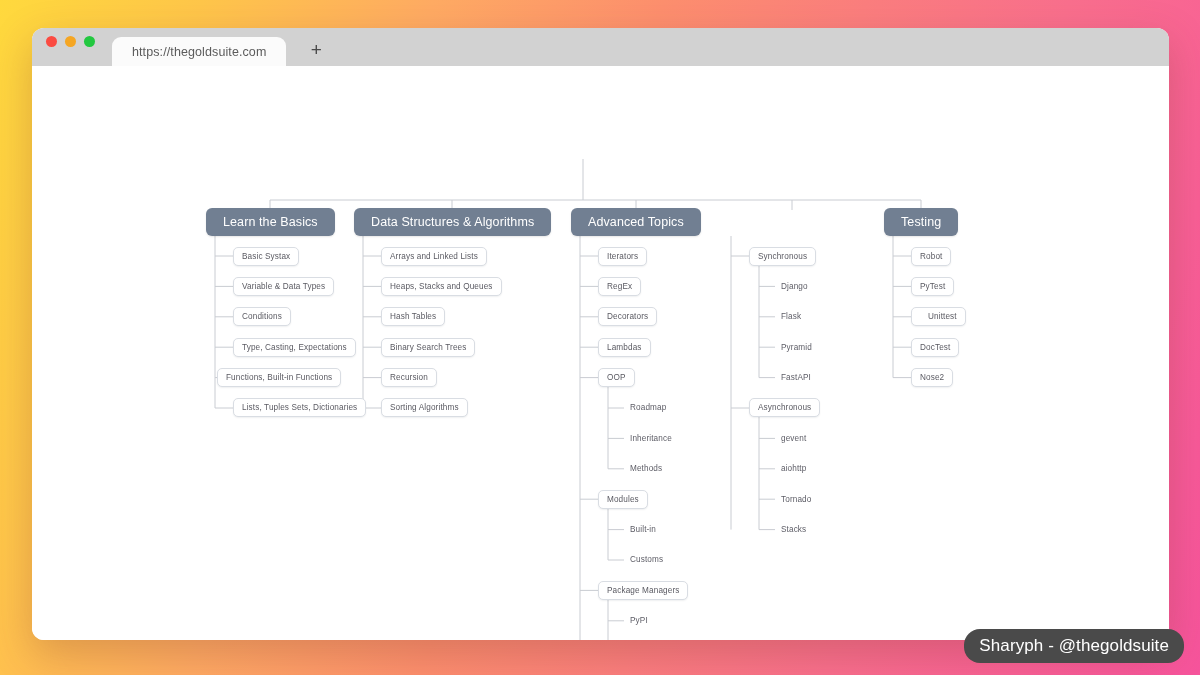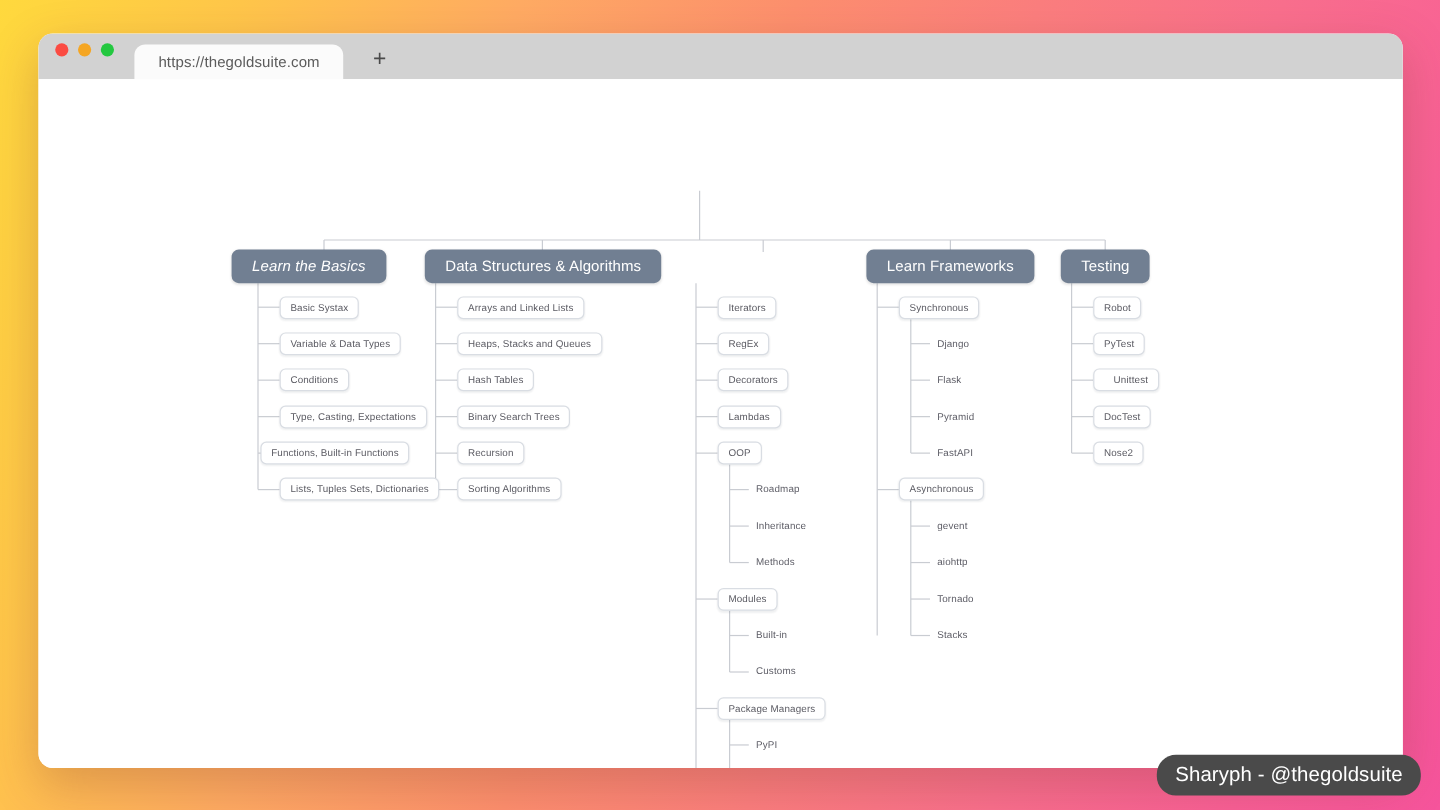--- a/index.html
+++ b/index.html
@@ -236,48 +236,48 @@
           <line x1="699" y1="170" x2="699" y2="463.59999999999985" stroke="#c9ccd2" stroke-width="1"></line>
           <line x1="889" y1="134" x2="889" y2="144" stroke="#c9ccd2" stroke-width="1"></line>
           <line x1="861" y1="190" x2="879" y2="190" stroke="#c9ccd2" stroke-width="1"></line>
           <line x1="861" y1="220.4" x2="879" y2="220.4" stroke="#c9ccd2" stroke-width="1"></line>
           <line x1="861" y1="250.8" x2="879" y2="250.8" stroke="#c9ccd2" stroke-width="1"></line>
           <line x1="861" y1="281.2" x2="879" y2="281.2" stroke="#c9ccd2" stroke-width="1"></line>
           <line x1="861" y1="311.59999999999997" x2="879" y2="311.59999999999997" stroke="#c9ccd2" stroke-width="1"></line>
           <line x1="861" y1="170" x2="861" y2="311.59999999999997" stroke="#c9ccd2" stroke-width="1"></line>
         </svg>
 
-        <div class="node node-branch" style="left: 161px; top: 142px; font-style: italic;">Learn the Basics</div>
+        <div class="node node-branch" style="left: 174px; top: 142px;">Learn the Basics</div>
         <div class="node node-leaf" style="left: 201px; top: 181px;">Basic Systax</div>
         <div class="node node-leaf" style="left: 201px; top: 211px;">Variable &amp; Data Types</div>
         <div class="node node-leaf" style="left: 201px; top: 241px;">Conditions</div>
         <div class="node node-leaf" style="left: 201px; top: 272px;">Type, Casting, Expectations</div>
         <div class="node node-leaf" style="left: 185px; top: 302px;">Functions, Built-in Functions</div>
         <div class="node node-leaf" style="left: 201px; top: 332px;">Lists, Tuples Sets, Dictionaries</div>
         <div class="node node-branch" style="left: 322px; top: 142px;">Data Structures &amp; Algorithms</div>
         <div class="node node-leaf" style="left: 349px; top: 181px;">Arrays and Linked Lists</div>
         <div class="node node-leaf" style="left: 349px; top: 211px;">Heaps, Stacks and Queues</div>
         <div class="node node-leaf" style="left: 349px; top: 241px;">Hash Tables</div>
         <div class="node node-leaf" style="left: 349px; top: 272px;">Binary Search Trees</div>
         <div class="node node-leaf" style="left: 349px; top: 302px;">Recursion</div>
         <div class="node node-leaf" style="left: 349px; top: 332px;">Sorting Algorithms</div>
+        <div class="node node-branch" style="left: 539px; top: 142px;">Advanced Topics</div>
         <div class="node node-leaf" style="left: 566px; top: 181px;">Iterators</div>
         <div class="node node-leaf" style="left: 566px; top: 211px;">RegEx</div>
         <div class="node node-leaf" style="left: 566px; top: 241px;">Decorators</div>
         <div class="node node-leaf" style="left: 566px; top: 272px;">Lambdas</div>
         <div class="node node-leaf" style="left: 566px; top: 302px;">OOP</div>
         <div class="node node-text" style="left: 598px; top: 335px;">Roadmap</div>
         <div class="node node-text" style="left: 598px; top: 366px;">Inheritance</div>
         <div class="node node-text" style="left: 598px; top: 396px;">Methods</div>
         <div class="node node-leaf" style="left: 566px; top: 424px;">Modules</div>
         <div class="node node-text" style="left: 598px; top: 457px;">Built-in</div>
         <div class="node node-text" style="left: 598px; top: 487px;">Customs</div>
         <div class="node node-leaf" style="left: 566px; top: 515px;">Package Managers</div>
         <div class="node node-text" style="left: 598px; top: 548px;">PyPI</div>
-        <div class="node node-branch" style="left: 690px; top: 142px;">Learn Frameworks</div>
         <div class="node node-leaf" style="left: 717px; top: 181px;">Synchronous</div>
         <div class="node node-text" style="left: 749px; top: 214px;">Django</div>
         <div class="node node-text" style="left: 749px; top: 244px;">Flask</div>
         <div class="node node-text" style="left: 749px; top: 275px;">Pyramid</div>
         <div class="node node-text" style="left: 749px; top: 305px;">FastAPI</div>
         <div class="node node-leaf" style="left: 717px; top: 332px;">Asynchronous</div>
         <div class="node node-text" style="left: 749px; top: 366px;">gevent</div>
         <div class="node node-text" style="left: 749px; top: 396px;">aiohttp</div>
         <div class="node node-text" style="left: 749px; top: 427px;">Tornado</div>
         <div class="node node-text" style="left: 749px; top: 457px;">Stacks</div>

